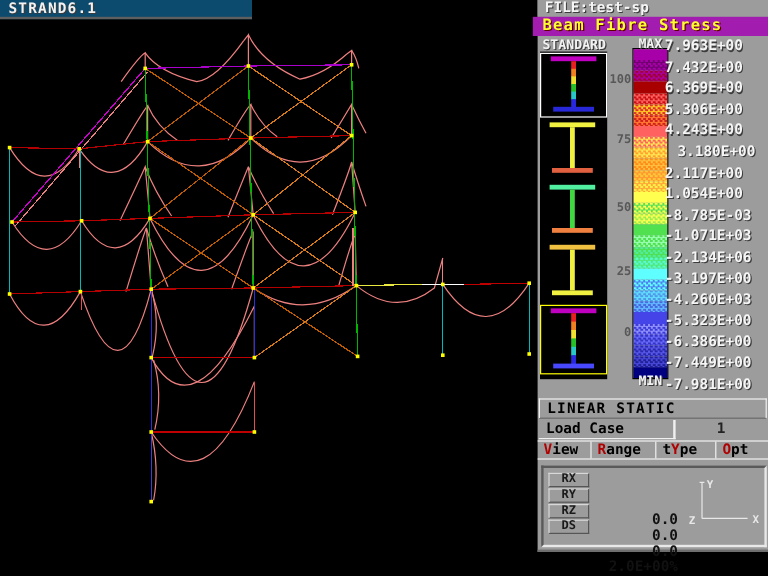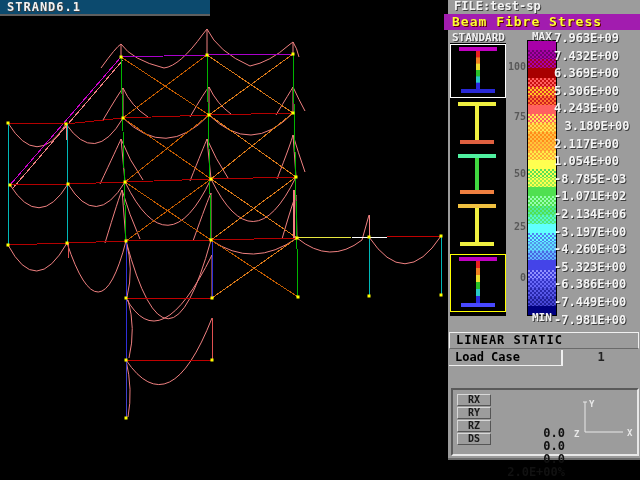--- a/index.html
+++ b/index.html
@@ -295,46 +295,52 @@
           <div class="colorbar-band" style="background: repeating-conic-gradient(rgb(52, 52, 196) 0%, rgb(52, 52, 196) 25%, rgb(104, 104, 248) 0%, rgb(104, 104, 248) 50%) 0% 0% / 4px 4px;"></div>
           <div class="colorbar-band" style="background: repeating-conic-gradient(rgb(40, 40, 172) 0%, rgb(40, 40, 172) 25%, rgb(88, 88, 232) 0%, rgb(88, 88, 232) 50%) 0% 0% / 4px 4px;"></div>
           <div class="colorbar-band" style="background: repeating-conic-gradient(rgb(32, 32, 152) 0%, rgb(32, 32, 152) 25%, rgb(72, 72, 216) 0%, rgb(72, 72, 216) 50%) 0% 0% / 4px 4px;"></div>
           <div class="colorbar-band" style="background: rgb(0, 0, 128);"></div>
         </div>
 
       <div id="max-label" class="shadow-lbl">MAX</div>
       <div id="min-label" class="shadow-lbl">MIN</div>
 
       <div id="legend-values">
-          <div class="legend-value" style="top: 1px;">7.963E+09</div>
+          <div class="legend-value" style="top: 1px;">7.963E+00</div>
           <div class="legend-value" style="top: 19px;">7.432E+00</div>
           <div class="legend-value" style="top: 36px;">6.369E+00</div>
           <div class="legend-value" style="top: 54px;">5.306E+00</div>
           <div class="legend-value" style="top: 71px;">4.243E+00</div>
           <div class="legend-value" style="top: 89px; text-align: center;">3.180E+00</div>
           <div class="legend-value" style="top: 107px;">2.117E+00</div>
           <div class="legend-value" style="top: 124px;">1.054E+00</div>
           <div class="legend-value" style="top: 142px;">-8.785E-03</div>
-          <div class="legend-value" style="top: 159px;">-1.071E+02</div>
+          <div class="legend-value" style="top: 159px;">-1.071E+03</div>
           <div class="legend-value" style="top: 177px;">-2.134E+06</div>
           <div class="legend-value" style="top: 195px;">-3.197E+00</div>
           <div class="legend-value" style="top: 212px;">-4.260E+03</div>
           <div class="legend-value" style="top: 230px;">-5.323E+00</div>
           <div class="legend-value" style="top: 247px;">-6.386E+00</div>
           <div class="legend-value" style="top: 265px;">-7.449E+00</div>
           <div class="legend-value" style="top: 283px;">-7.981E+00</div>
         </div>
 
       <div id="analysis-type-box">LINEAR STATIC</div>
 
       <div id="load-case-row">
         <div id="load-case-button">Load Case</div>
         <div id="load-case-value">1</div>
       </div>
 
+      <div id="menu-bar">
+          <div class="menu-item" style="width: 45px;"><span></span><span class="hotkey">V</span><span>iew</span></div>
+          <div class="menu-item" style="width: 54px;"><span></span><span class="hotkey">R</span><span>ange</span></div>
+          <div class="menu-item" style="width: 50px;"><span>t</span><span class="hotkey">Y</span><span>pe</span></div>
+          <div class="menu-item" style="width: 42px;"><span></span><span class="hotkey">O</span><span>pt</span></div>
+        </div>
 
       <div id="status-panel">
         <div id="status-rows">
             <div class="status-row" style="top: 4px;">
               <div class="status-key">RX</div>
               <div class="status-val">0.0</div>
             </div>
             <div class="status-row" style="top: 17px;">
               <div class="status-key">RY</div>
               <div class="status-val">0.0</div>

